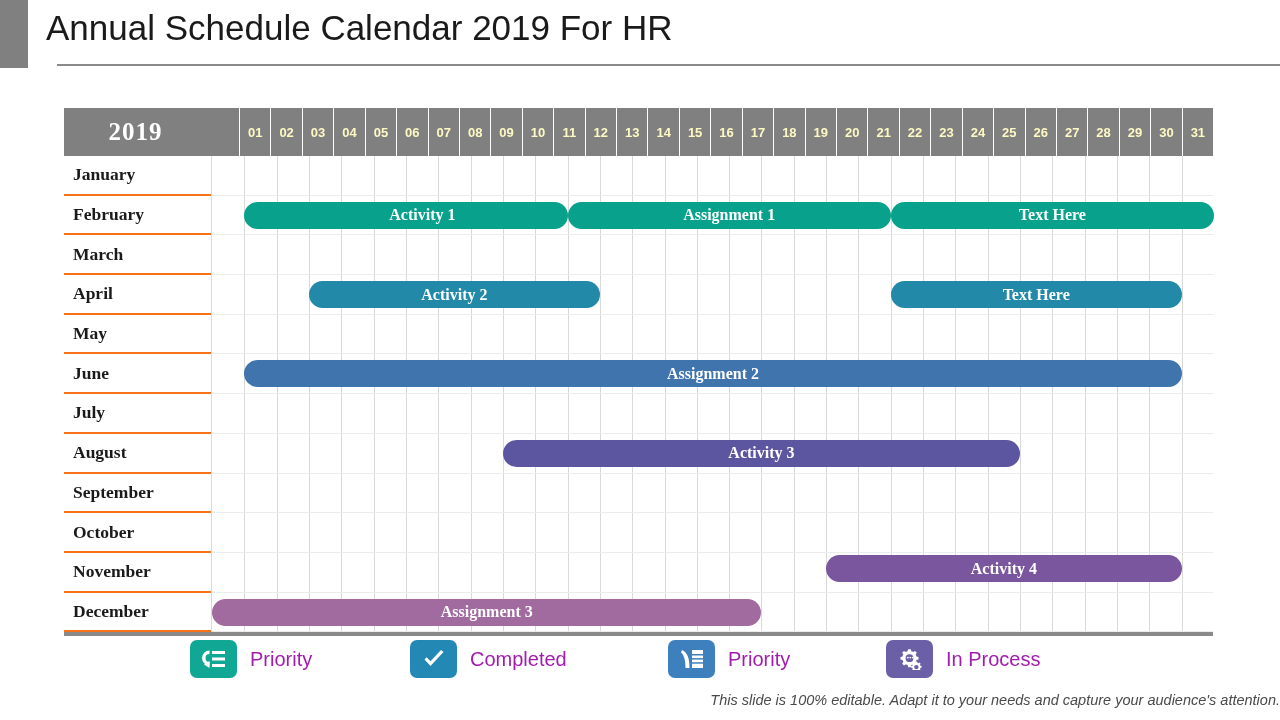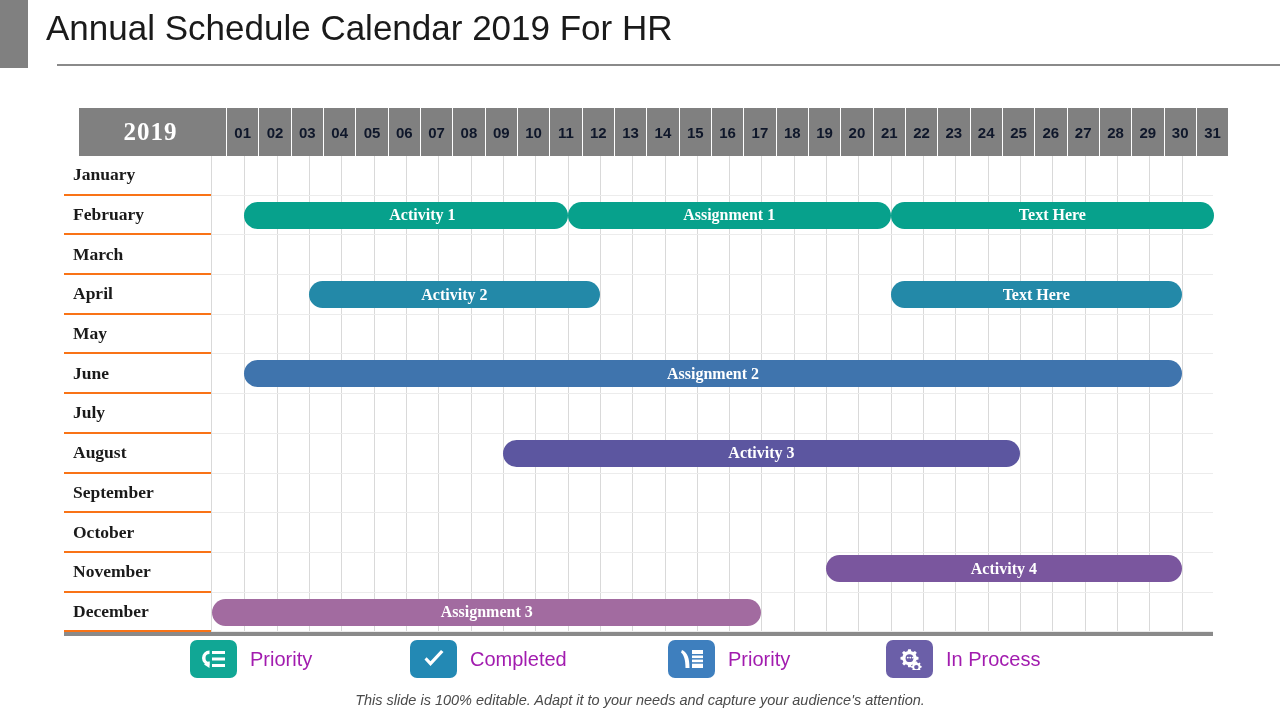--- a/index.html
+++ b/index.html
@@ -32,35 +32,35 @@
 
   
   #gantt {
     position: absolute; left: 64px; top: 108px;
     width: 1149px; height: 528px;
   }
   #gantt-inner { position: relative; width: 100%; height: 100%; }
 
   
   .hdr-row {
-    position: absolute; left: 15px; top: 0; height: 48px; width: 1149px;
-    display: flex; background: #808080;
+    position: absolute; left: 0; top: 0; height: 48px; width: 1149px;
+    display: flex; background: #808080; gap: 28px;
   }
   .hdr-year {
     width: 147px; height: 48px; flex: 0 0 147px;
     display: flex; align-items: center; justify-content: center;
     color: #ffffff; font-family: "Liberation Serif", serif;
     font-weight: bold; font-size: 25px; letter-spacing: 1px;
     padding-right: 4px;
   }
   .hdr-day {
     flex: 1 1 0; height: 48px;
     display: flex; align-items: center; justify-content: center;
-    color: #0f172a; font-family: "Liberation Sans", sans-serif;
-    font-weight: bold; font-size: 15px;
+    color: #fef9c3; font-family: "Liberation Sans", sans-serif;
+    font-weight: bold; font-size: 13px;
     border-left: 1.5px solid #ffffff;
   }
 
   
   .body-wrap {
     position: absolute; left: 0; top: 48px; width: 1149px; height: 476px;
   }
   .month-col {
     position: absolute; left: 0; top: 0; width: 147px; height: 476px;
   }
@@ -112,21 +112,21 @@
     flex: 0 0 47px;
   }
   .legend-label {
     font-family: "Liberation Sans", sans-serif;
     font-weight: normal; font-size: 20px; color: #a21caf; white-space: nowrap;
   }
 
   
   #footer {
     position: absolute; left: 0; top: 692px; width: 1280px;
-    text-align: center;
+    text-align: right;
     font-family: "Liberation Sans", sans-serif;
     font-style: italic; font-size: 14.5px; color: #4a4a4a;
   }
 </style>
 </head>
 <body>
 
 <div id="slide">
 
   <div id="title-bar">

